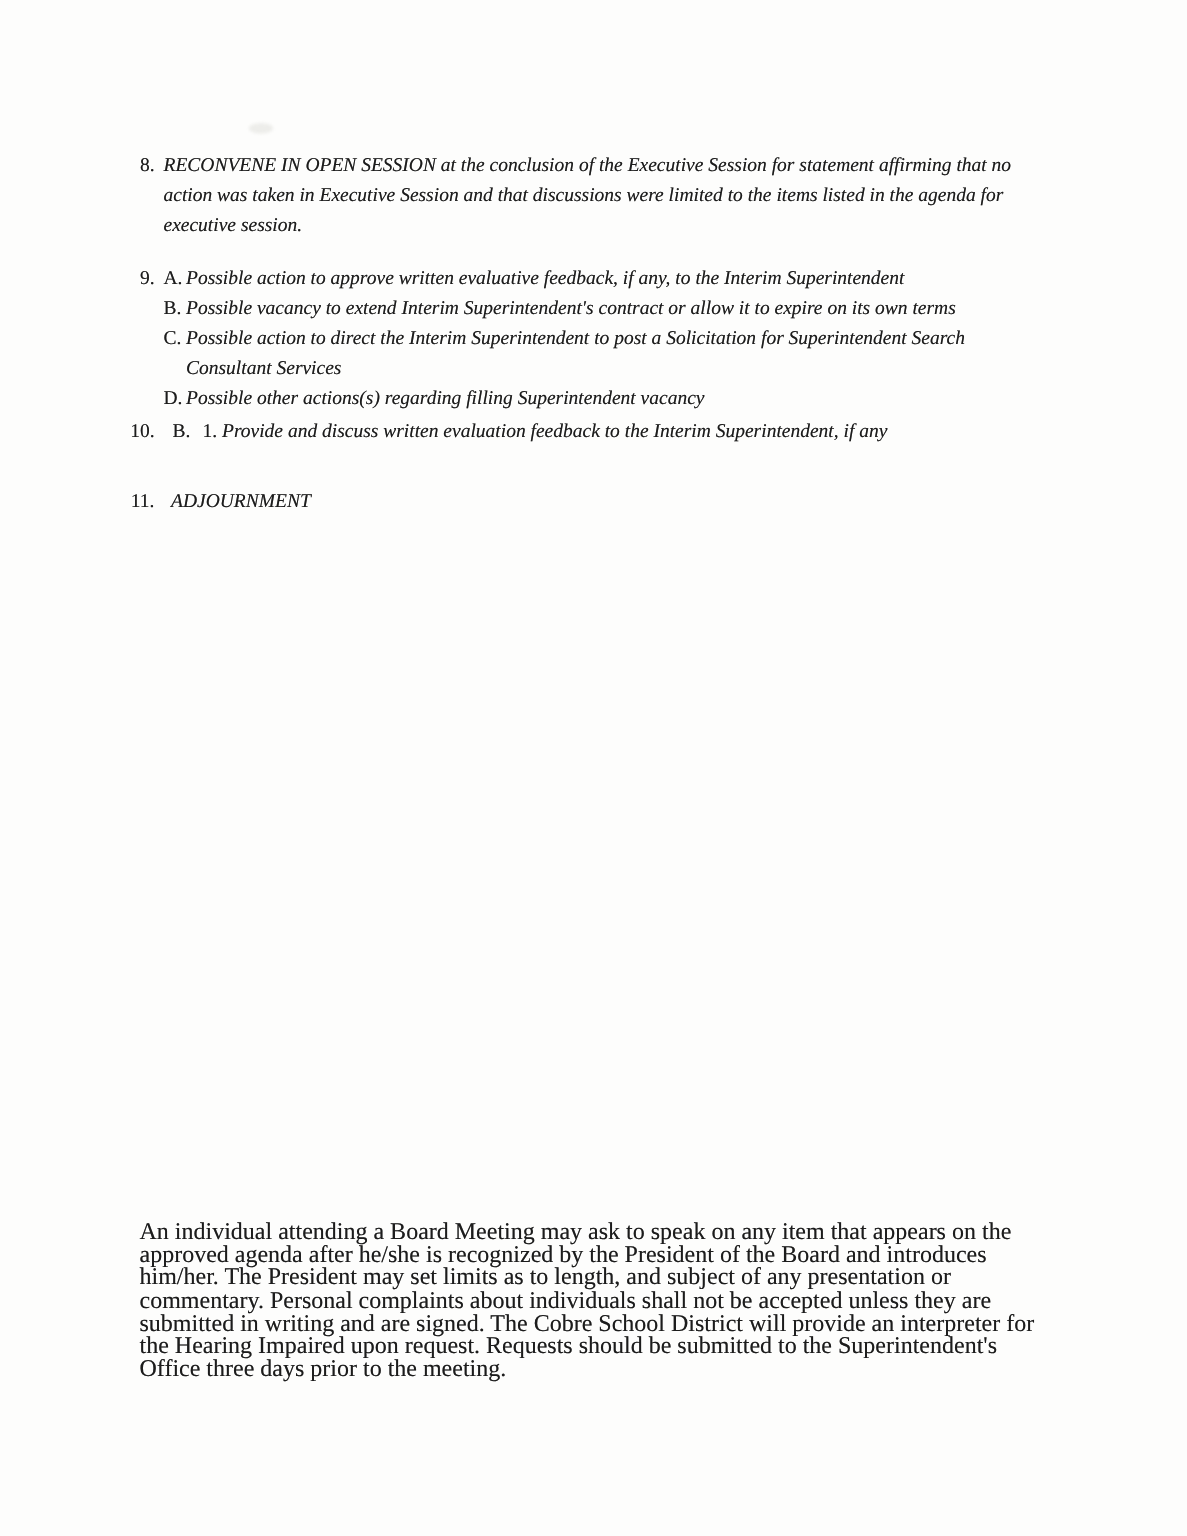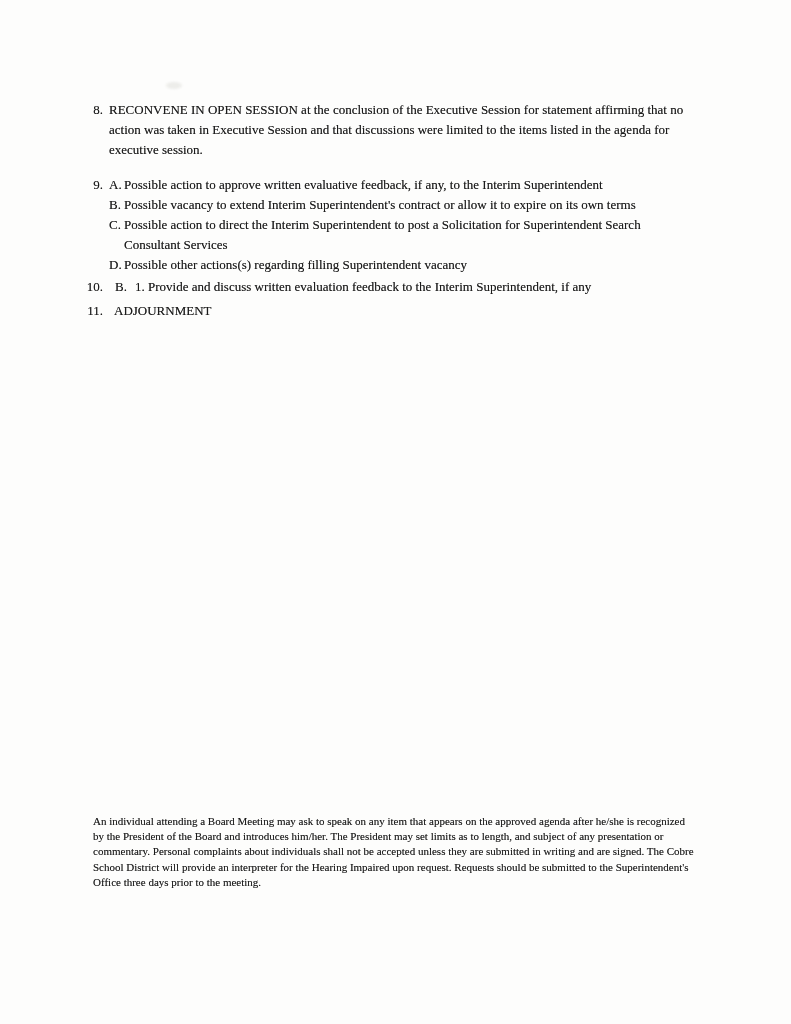--- a/index.html
+++ b/index.html
@@ -48,24 +48,25 @@
     text-align: right;
     white-space: nowrap;
   }
   .item-body {
     flex: 1 1 auto;
     margin-left: 6px;
     min-width: 0;
   }
   .para {
     white-space: pre-wrap;
+    font-style: italic;
   }
   .item-8  { margin-bottom: 15px; }
   .item-9  { margin-bottom: 2px;  }
-  .item-10 { margin-bottom: 4px; }
+  .item-10 { margin-bottom: 27px; }
   .item-11 .item-body { padding-left: 5px; }
   .sub-item {
     display: flex;
     align-items: flex-start;
   }
   .sub-letter {
     flex: 0 0 15px;
     white-space: nowrap;
   }
   .sub-body {
@@ -86,21 +87,21 @@
   }
   .subsub-body {
     flex: 1 1 auto;
     min-width: 0;
   }
   .footnote {
     position: absolute;
     left: 93px;
     top: 814px;
     width: 605px;
-    font-size: 11px;
+    font-size: 16px;
     line-height: 15.2px;
     white-space: pre-wrap;
     text-shadow: 0 0 0.4px rgba(20,20,20,0.5);
   }
 </style>
 </head>
 <body>
 
 <div class="page">
 

